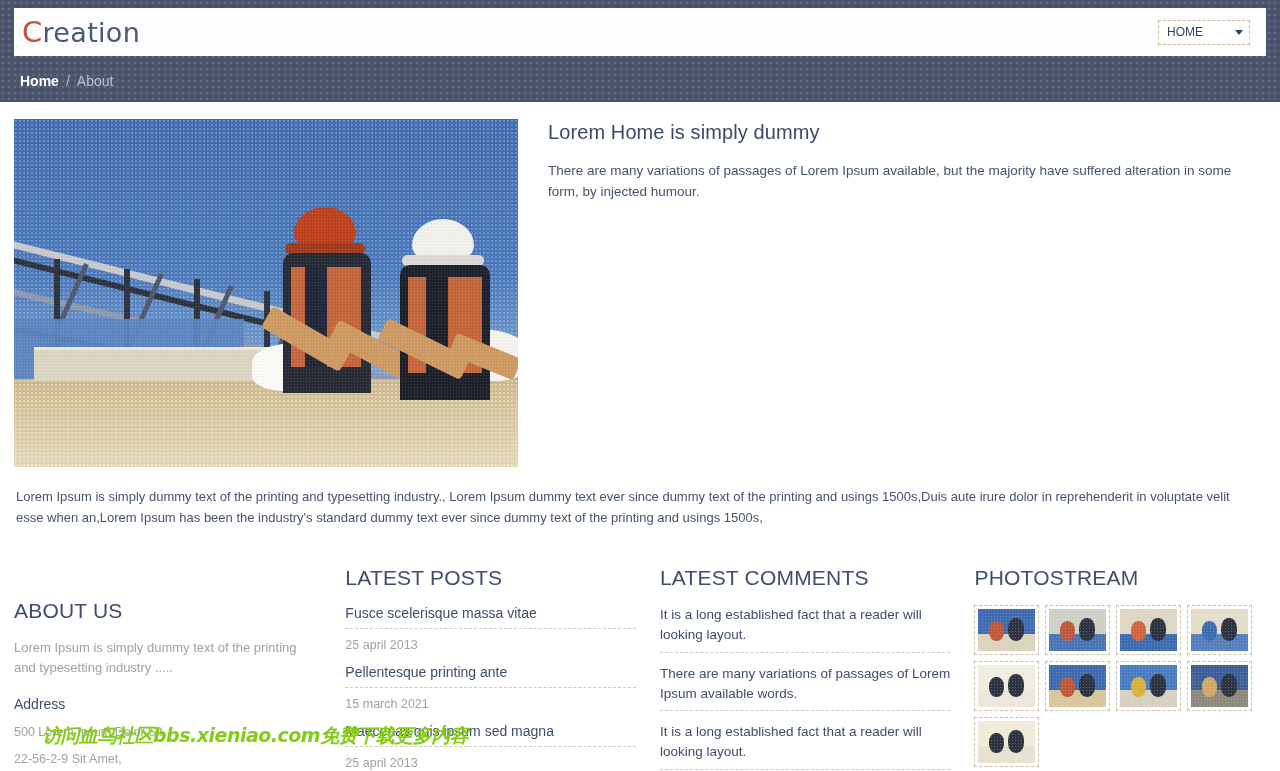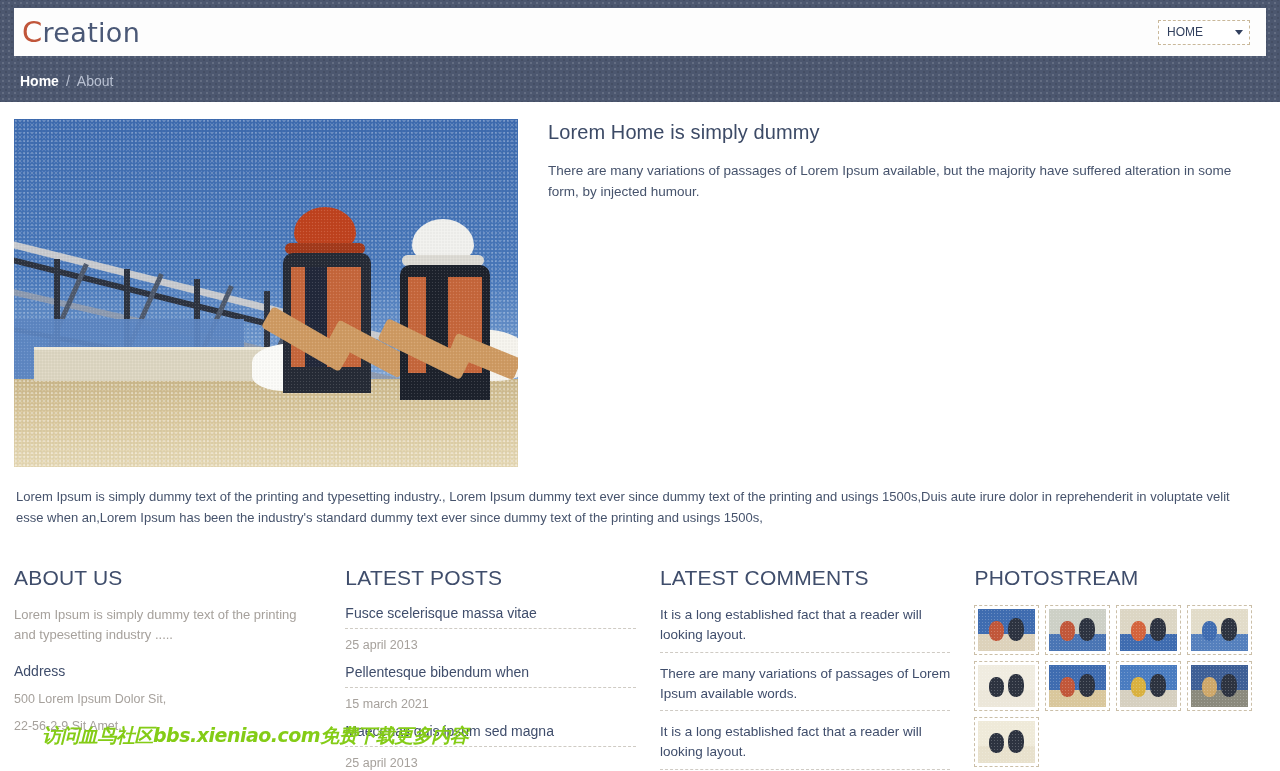--- a/index.html
+++ b/index.html
@@ -219,21 +219,21 @@
   .footer {
     position: absolute;
     left: 0; top: 547px;
     width: 1280px; height: 224px;
     background: #ffffff;
     display: flex;
     padding: 19px 14px 0 14px;
     overflow: hidden;
   }
   .col { padding-right: 24px; }
-  .col-about   { width: 335px; }
+  .col-about   { width: 335px; margin-top: 33px; }
   .col-posts   { width: 318px; }
   .col-comments{ width: 318px; }
   .col-photos  { width: 295px; padding-right: 0; }
 
   .col h3 {
     margin: 0 0 15px 0;
     font-weight: normal;
     font-size: 21px;
     color: #3f4d6b;
     letter-spacing: .2px;
@@ -399,21 +399,21 @@
 
   </div>
 
   <div class="col col-posts">
     <h3>LATEST POSTS</h3>
     <div class="post-item">
       <div class="post-title">Fusce scelerisque massa vitae</div>
       <div class="post-date">25 april 2013</div>
     </div>
     <div class="post-item">
-      <div class="post-title">Pellentesque bibendum when</div>
+      <div class="post-title">Pellentesque printing ante</div>
       <div class="post-date">15 march 2021</div>
     </div>
     <div class="post-item">
       <div class="post-title">Maecenas quis ipsum sed magna</div>
       <div class="post-date">25 april 2013</div>
     </div>
   </div>
 
   <div class="col col-comments">
     <h3>LATEST COMMENTS</h3>

